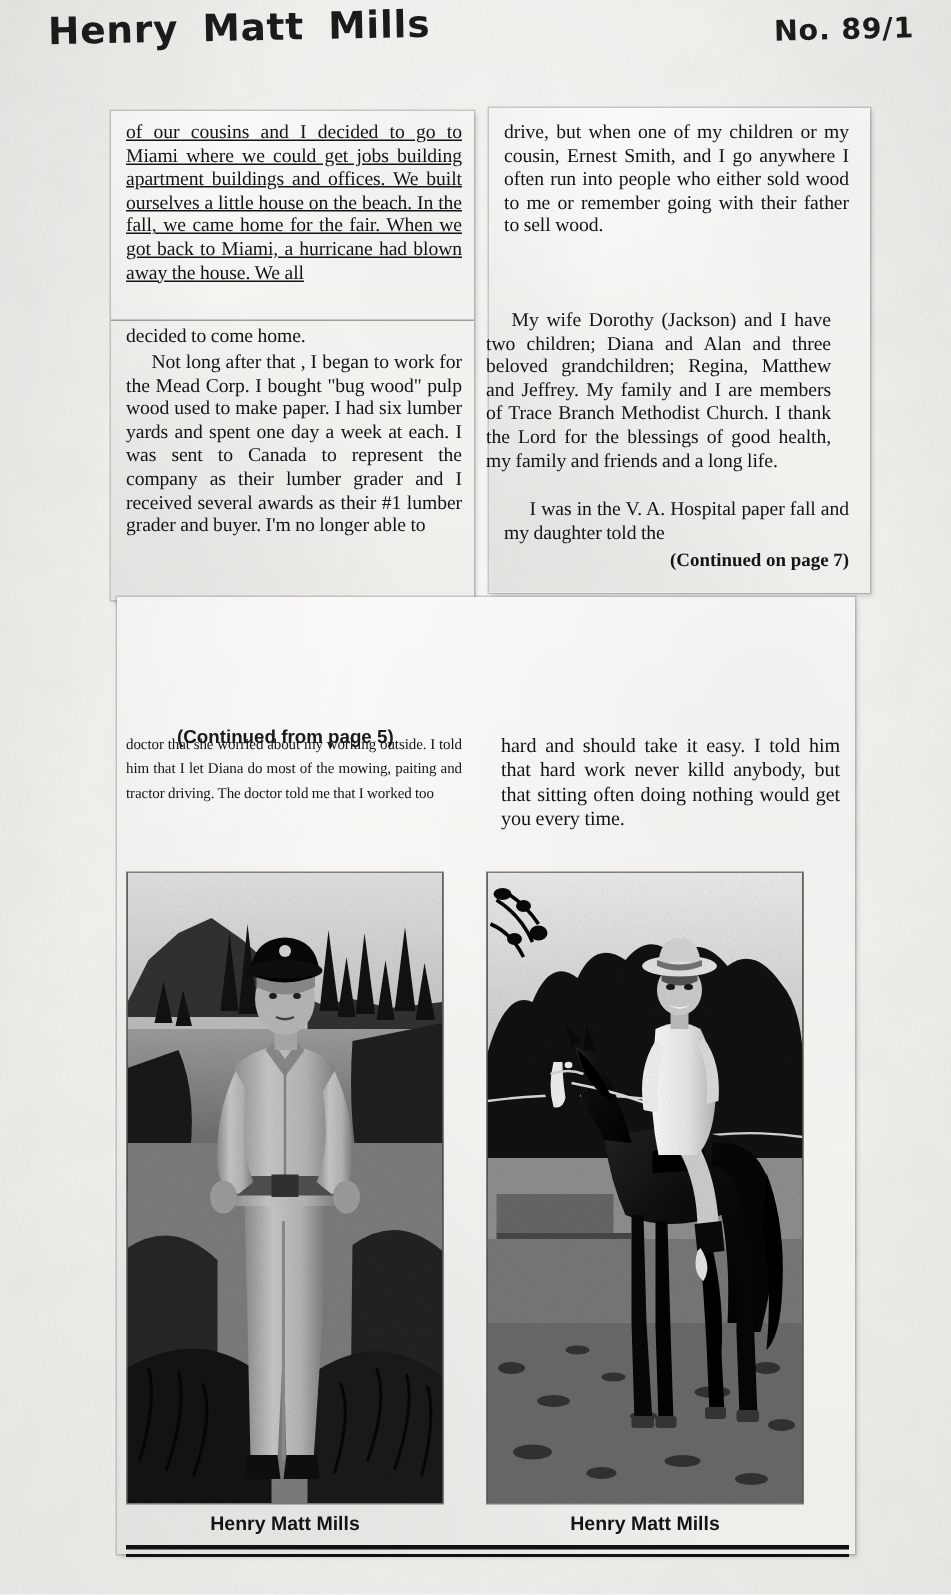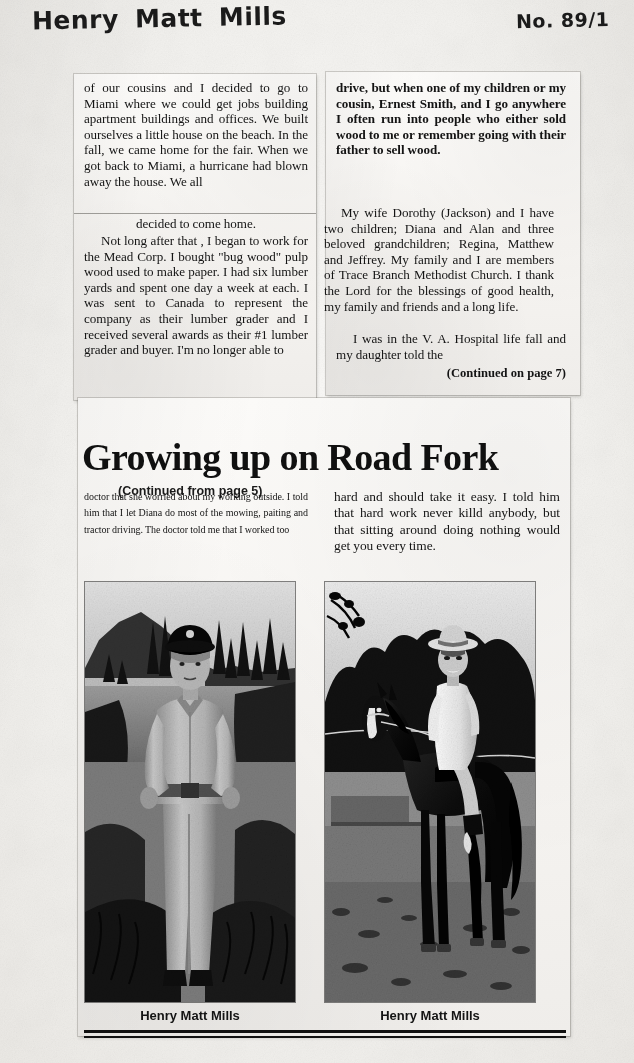--- a/index.html
+++ b/index.html
@@ -149,44 +149,43 @@
     <div class="handwriting" id="hand-name">Henry  Matt  Mills</div>
     <div class="handwriting" id="hand-number">No. 89/1</div>
   </div>
 
   <div class="clip" style="left:74px;top:74px;width:242px;height:326px;"></div>
 
   <div class="clip" style="left:326px;top:72px;width:254px;height:323px;"></div>
 
   <div class="seam" style="left:74px;top:213px;width:242px;"></div>
 
-  <div class="newstext" style="left:84px;top:80px;width:224px;">of our cousins and I decided to go to Miami where we could get jobs building apartment buildings and offices. We built ourselves a little house on the beach. In the fall, we came home for the fair. When we got back to Miami, a hurricane had blown away the house. We all</div>
-
-  <div class="newstext" style="left:84px;top:216px;width:224px;text-align:center;">decided to come home.</div>
+  <div class="newstext" style="left:84px;top:80px;width:224px;text-decoration:underline;">of our cousins and I decided to go to Miami where we could get jobs building apartment buildings and offices. We built ourselves a little house on the beach. In the fall, we came home for the fair. When we got back to Miami, a hurricane had blown away the house. We all</div>
+
+  <div class="newstext" style="left:84px;top:216px;width:224px;text-align:left;">decided to come home.</div>
 
   <div class="newstext" style="left:84px;top:233px;width:224px;text-indent:17px;">Not long after that , I began to work for the Mead Corp. I bought "bug wood" pulp wood used to make paper. I had six lumber yards and spent one day a week at each. I was sent to Canada to represent the company as their lumber grader and I received several awards as their #1 lumber grader and buyer. I'm no longer able to</div>
 
-  <div class="newstext" style="left:336px;top:80px;width:230px;font-weight:bold;">drive, but when one of my children or my cousin, Ernest Smith, and I go anywhere I often run into people who either sold wood to me or remember going with their father to sell wood.</div>
+  <div class="newstext" style="left:336px;top:80px;width:230px;">drive, but when one of my children or my cousin, Ernest Smith, and I go anywhere I often run into people who either sold wood to me or remember going with their father to sell wood.</div>
 
   <div class="newstext" style="left:324px;top:205px;width:230px;text-indent:17px;">My wife Dorothy (Jackson) and I have two children; Diana and Alan and three beloved grandchildren; Regina, Matthew and Jeffrey. My family and I are members of Trace Branch Methodist Church. I thank the Lord for the blessings of good health, my family and friends and a long life.</div>
 
-  <div class="newstext" style="left:336px;top:331px;width:230px;text-indent:17px;">I was in the V. A. Hospital life fall and my daughter told the</div>
+  <div class="newstext" style="left:336px;top:331px;width:230px;text-indent:17px;">I was in the V. A. Hospital paper fall and my daughter told the</div>
 
   <div style="position:absolute;left:336px;top:366px;width:230px;text-align:right;
               font-family:'Liberation Serif',serif;font-weight:700;font-size:12.6px;color:#141414;">(Continued on page 7)</div>
 
   <div class="clip" style="left:78px;top:398px;width:492px;height:638px;"></div>
 
-  <h1 id="headline">Growing up on Road Fork</h1>
 
   <div id="contfrom">(Continued from page 5)</div>
 
   <div class="newstext" style="left:84px;top:489px;width:224px;font-size:10px;line-height:16.4px;">doctor that she worried about my working outside. I told him that I let Diana do most of the mowing, paiting and tractor driving. The doctor told me that I worked too</div>
 
-  <div class="newstext" style="left:334px;top:489px;width:226px;font-size:13.4px;line-height:16.4px;">hard and should take it easy. I told him that hard work never killd anybody, but that sitting around doing nothing would get you every time.</div>
+  <div class="newstext" style="left:334px;top:489px;width:226px;font-size:13.4px;line-height:16.4px;">hard and should take it easy. I told him that hard work never killd anybody, but that sitting often doing nothing would get you every time.</div>
 
   <div class="photo" style="left:85px;top:582px;width:210px;height:420px;">
     <svg width="210" height="420" viewBox="0 0 210 420">
       <defs>
         <linearGradient id="skyA" x1="0" y1="0" x2="0" y2="1">
           <stop offset="0%" stop-color="#d9d9d9"></stop>
           <stop offset="100%" stop-color="#bdbdbd"></stop>
         </linearGradient>
         <linearGradient id="groundA" x1="0" y1="0" x2="0" y2="1">
           <stop offset="0%" stop-color="#9a9a9a"></stop>

